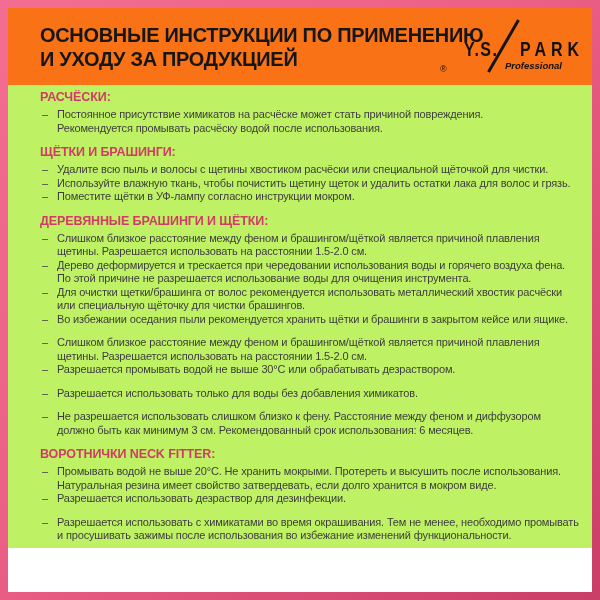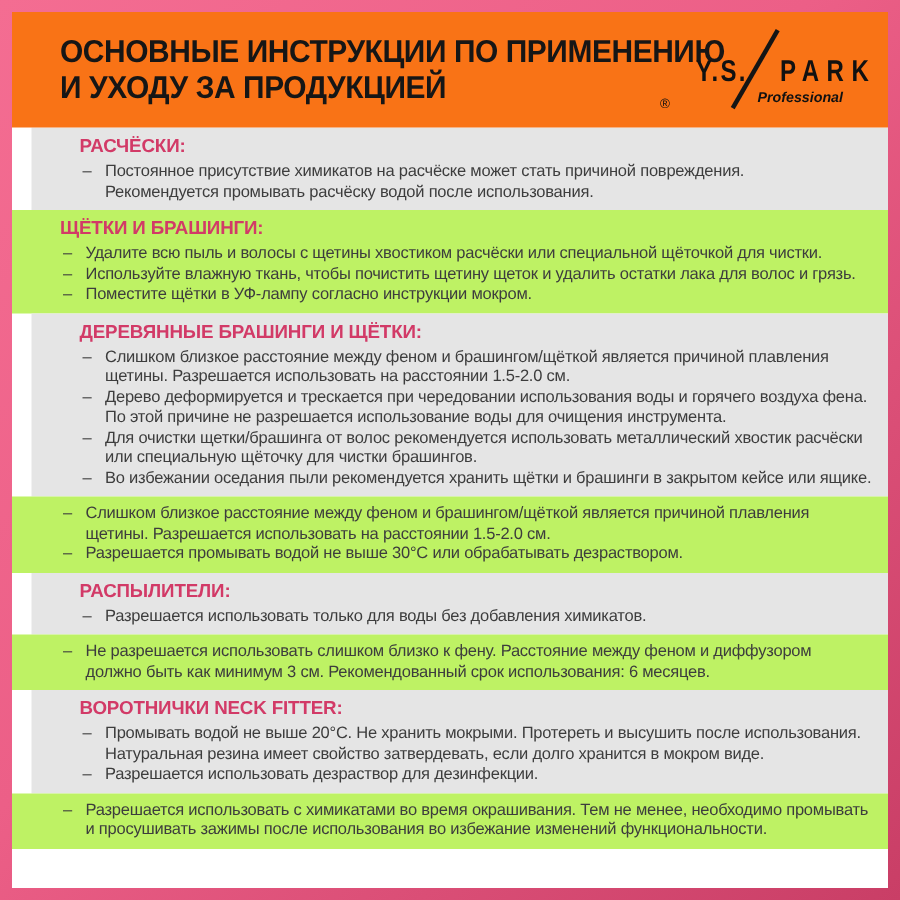--- a/index.html
+++ b/index.html
@@ -44,21 +44,21 @@
     transform:rotate(30deg);transform-origin:center;
   }
   .logo-professional{
     position:absolute;right:16px;top:44px;
     font-size:9.5px;font-weight:bold;font-style:italic;color:#111;
   }
   .logo-reg{position:absolute;left:4px;top:48px;font-size:9px;color:#111;}
   
   .sections{display:flex;flex-direction:column;flex:none;}
   .section{padding:5px 10px 5px 32px;}
-  .band-pink{background:#e5e5e5;margin-left:13px;}
+  .band-pink{background:#bef264;}
   .band-light{background:#bef264;}
   .section-heading{
     font-size:12.5px;font-weight:bold;color:#d23a67;
     letter-spacing:-0.1px;margin:0 0 3px 0;line-height:15px;
   }
   .item{display:flex;align-items:flex-start;}
   .dash{
     flex:none;width:17px;font-size:11px;line-height:13.5px;color:#3d3d3d;
     padding-left:2px;
   }
@@ -146,21 +146,20 @@
     <span class="item-text">Слишком близкое расстояние между феном и брашингом/щёткой является причиной плавления
 щетины. Разрешается использовать на расстоянии 1.5-2.0 см.</span>
   </div>
             <div class="item">
     <span class="dash">–</span>
     <span class="item-text">Разрешается промывать водой не выше 30°C или обрабатывать дезраствором.</span>
   </div>
           </div>
   </div>
         <div class="section band-pink">
-    <div class="section-heading">РАСПЫЛИТЕЛИ:</div>
     <div class="section-list">
             <div class="item">
     <span class="dash">–</span>
     <span class="item-text">Разрешается использовать только для воды без добавления химикатов.</span>
   </div>
           </div>
   </div>
         <div class="section band-light">
     <div class="section-list">
             <div class="item">

